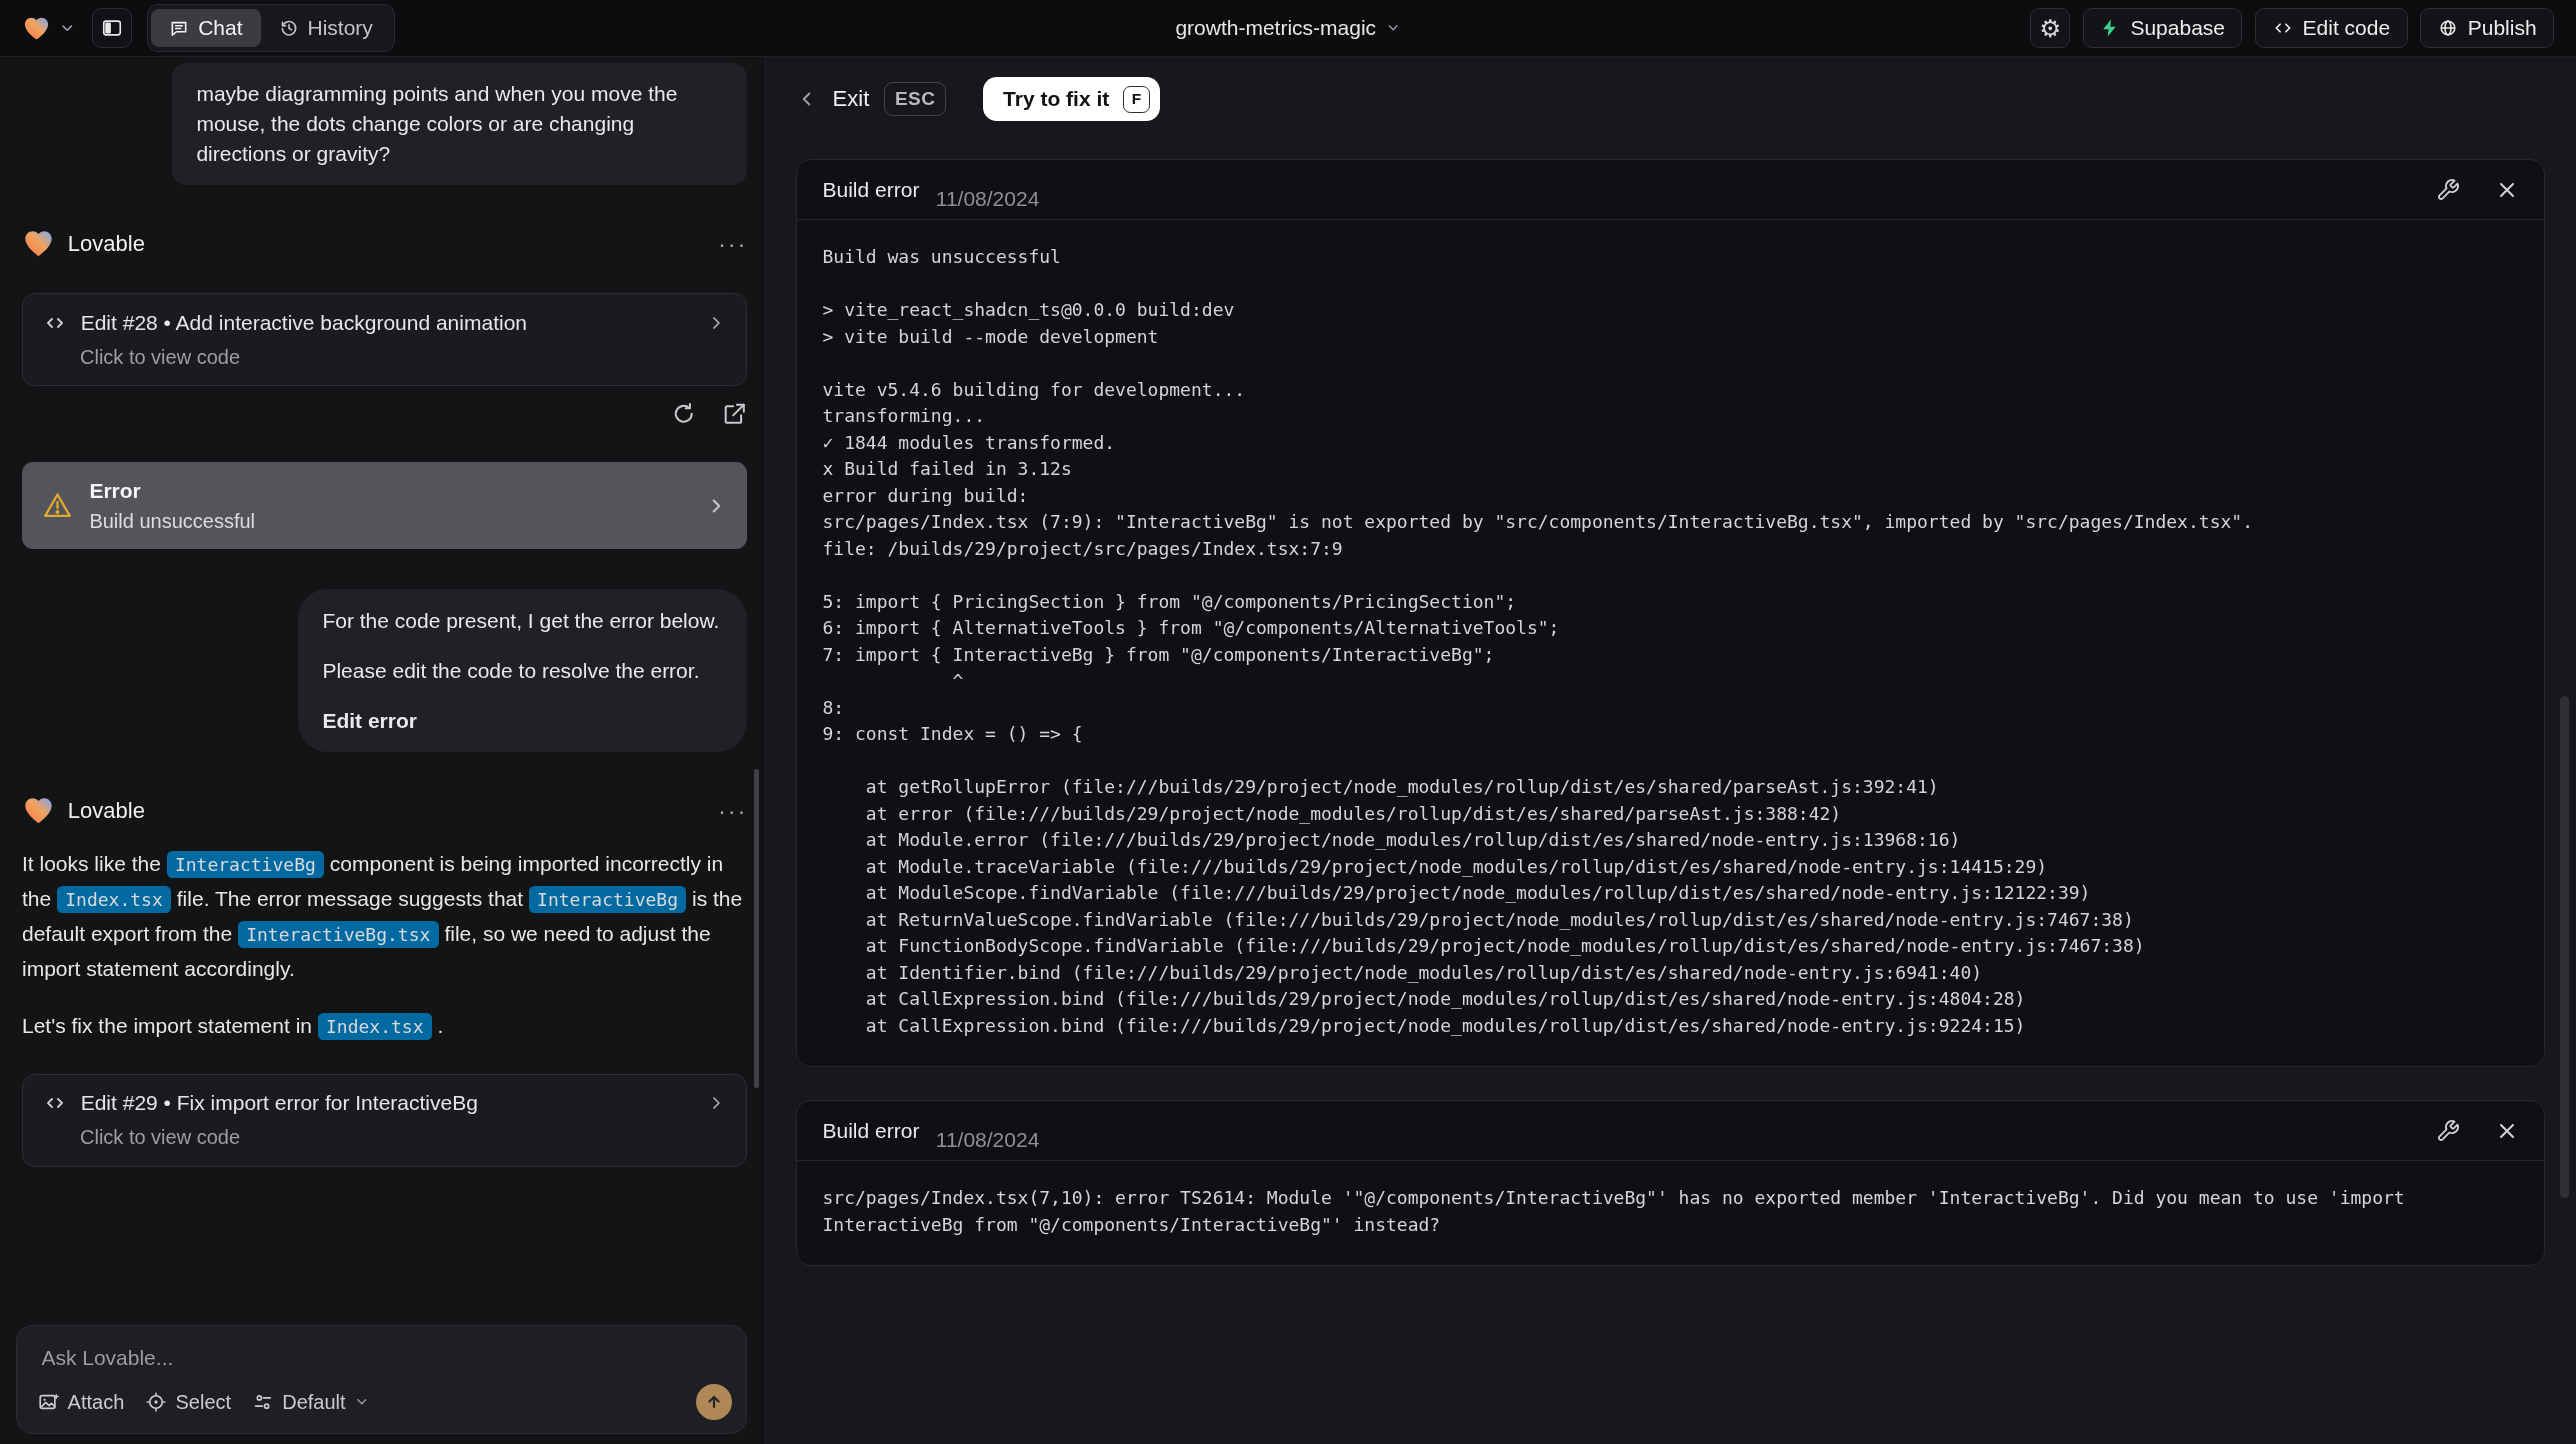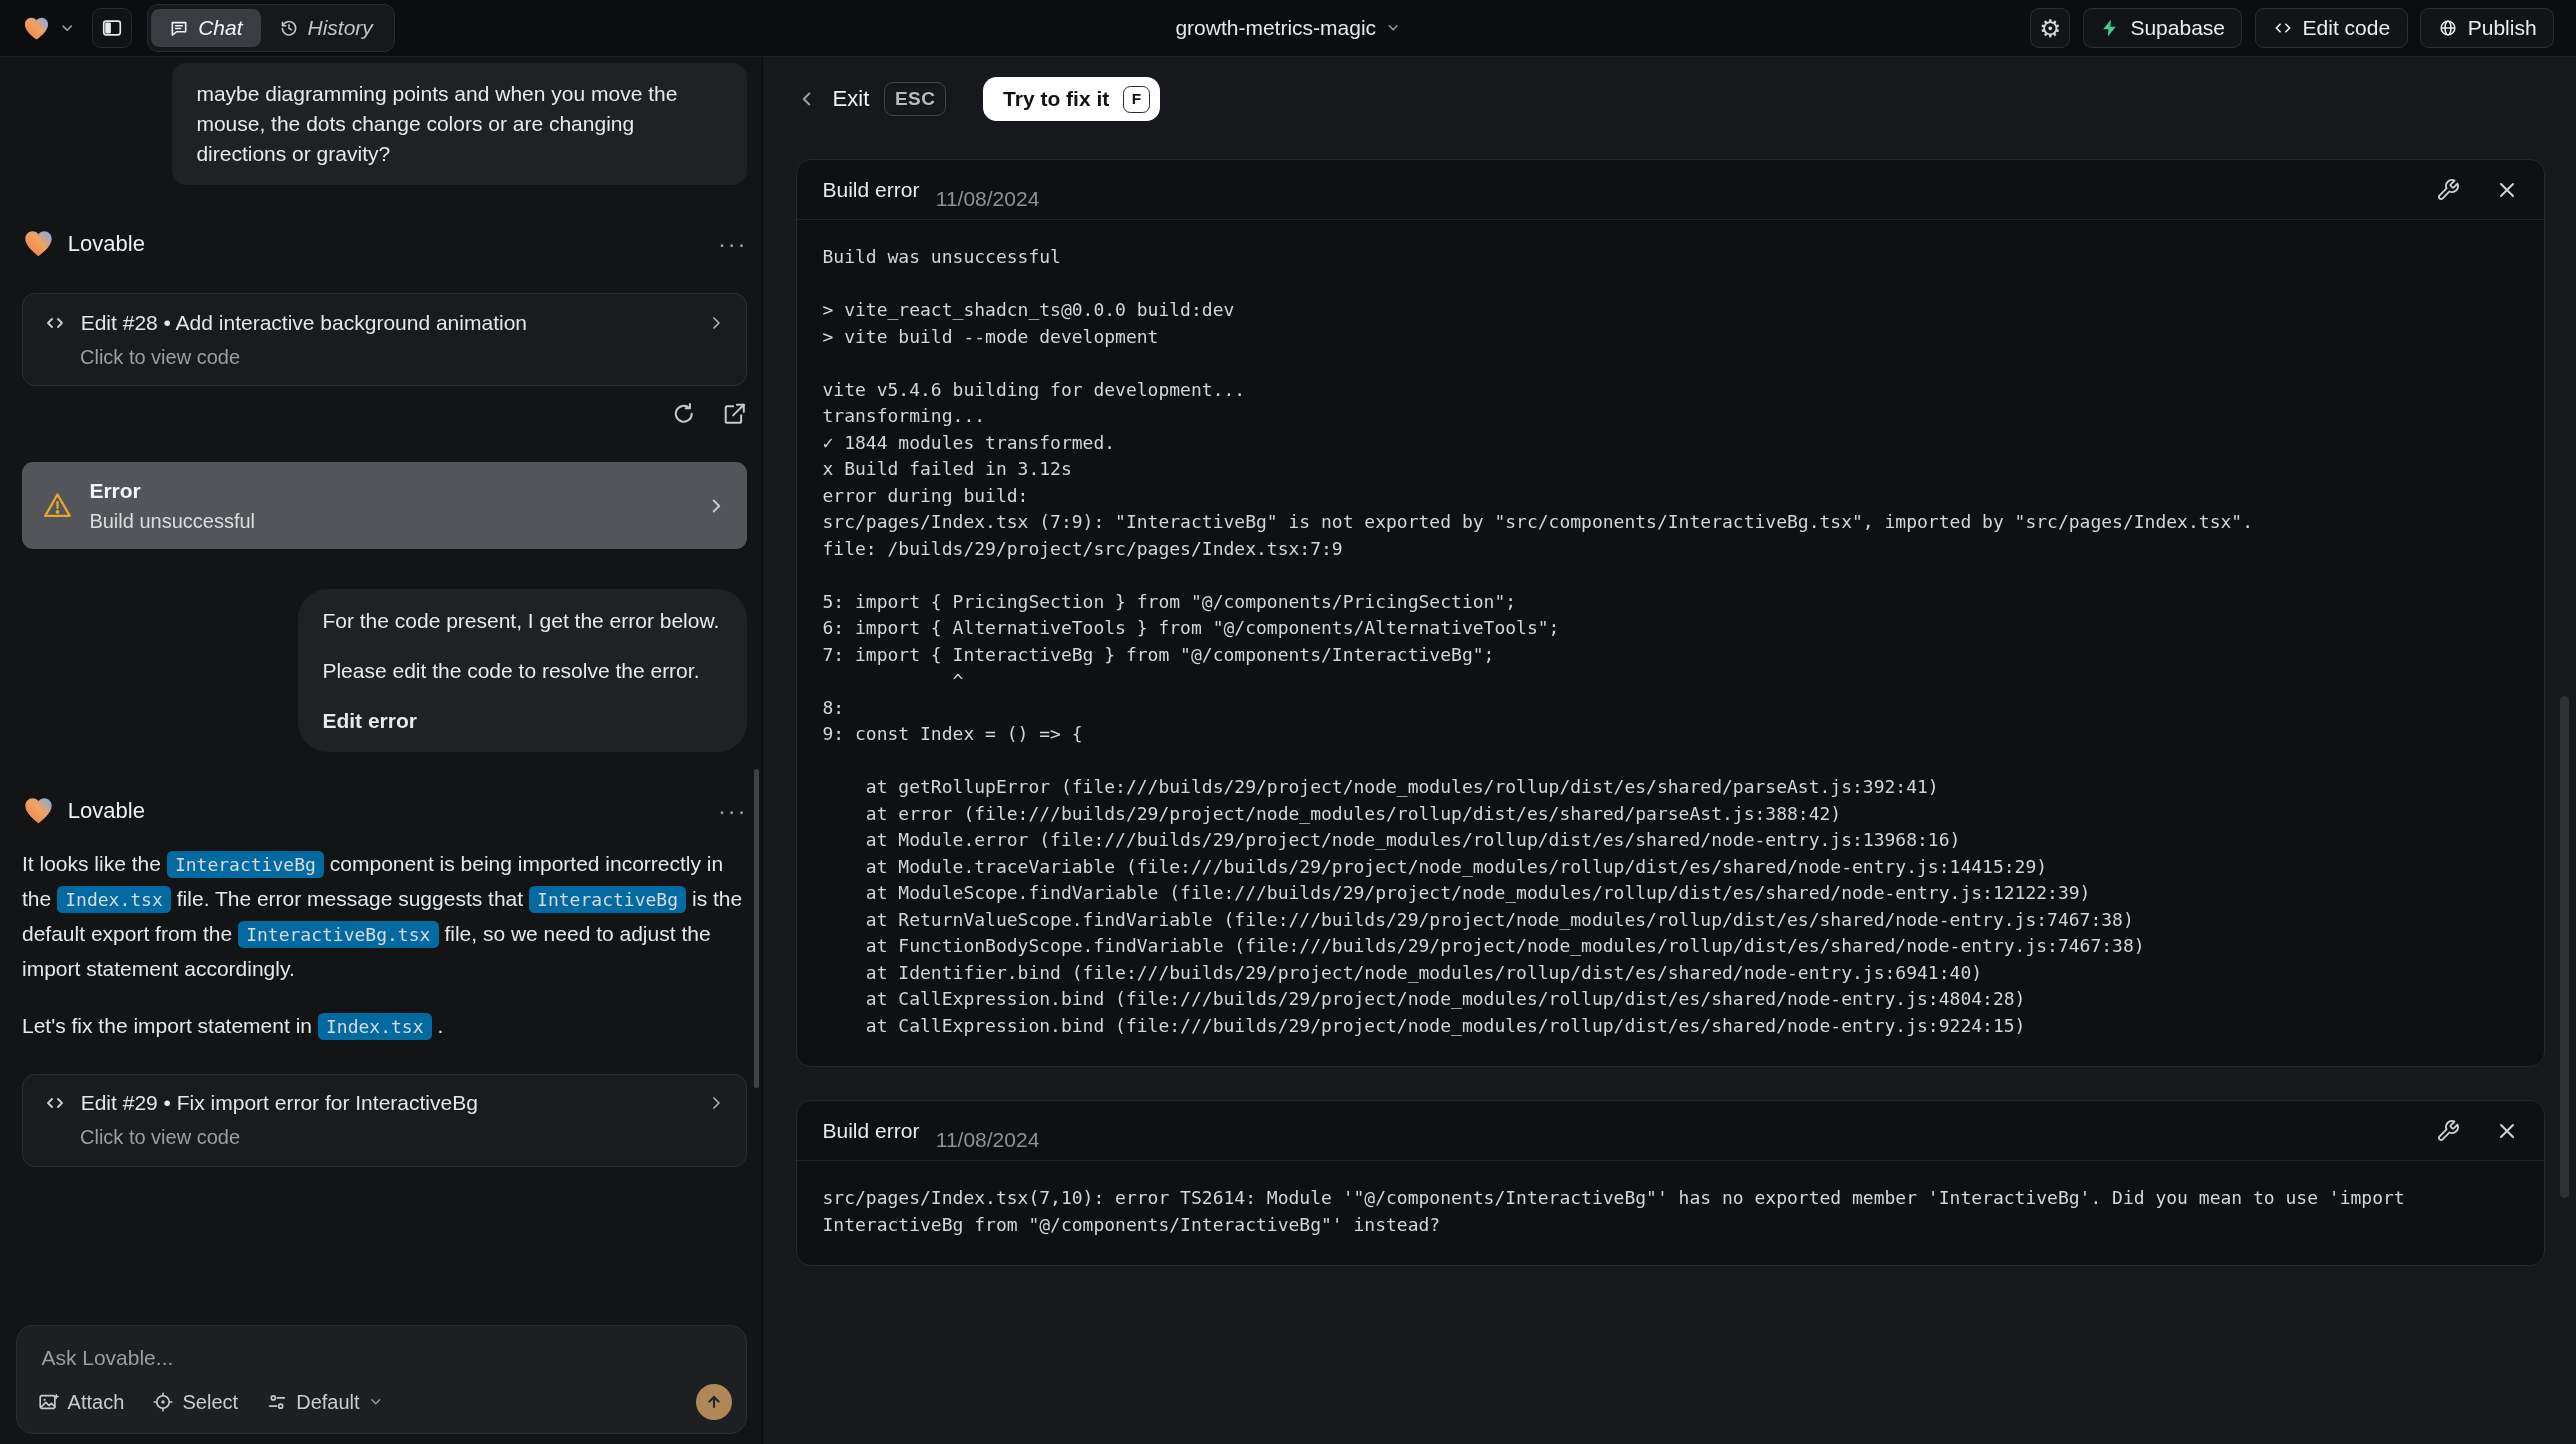--- a/index.html
+++ b/index.html
@@ -7,21 +7,21 @@
   body { font-family:"Liberation Sans", sans-serif; background:#0c0d0f; color:#ececee; }
   .app { width:2576px; height:1445px; display:flex; flex-direction:column; }
 
   
   .topbar { height:57px; flex:0 0 57px; display:flex; align-items:center; padding:0 22px; background:#0c0d0f; border-bottom:0.9px solid #1d1f22; position:relative; }
   .logo-group { display:flex; align-items:center; gap:8.2px; }
   .heart { width:29px; height:29px; display:inline-flex; }
   .chev-small { color:#9a9ca0; display:inline-flex; }
   .sq-btn { width:40px; height:40px; border:1.4px solid #2b2d31; border-radius:9px; background:#101215; display:flex; align-items:center; justify-content:center; color:#e4e5e7; margin-left:16.4px; }
   .tab-group { display:flex; align-items:center; background:#17181c; border:1.4px solid #292b2f; border-radius:11px; padding:3.6px; margin-left:14.6px; }
-  .tab { display:flex; align-items:center; gap:9px; padding:7.3px 18px; border-radius:8.2px; font-size:21px; color:#c2c4c7;font-style:italic; }
+  .tab { display:flex; align-items:center; gap:9px; padding:7.3px 18px; border-radius:8.2px; font-size:21px; color:#c2c4c7; }
   .tab.active { background:#3a3c41; color:#f2f3f4; }
   .project { position:absolute; left:50%; top:50%; transform:translate(-50%,-50%); display:flex; align-items:center; gap:9px; font-size:21px; color:#e6e7e9; }
   .topbar-right { margin-left:auto; display:flex; align-items:center; gap:12.8px; }
   .bar-btn { display:flex; align-items:center; gap:10px; height:40px; padding:0 16.4px; border:1.4px solid #2c2e32; border-radius:9px; background:#121417; font-size:21px; color:#eceded; }
   .gear-btn { width:40px; height:40px; padding:0; justify-content:center; font-size:24.6px; color:#d6d7d9; }
 
   
   .main { flex:1; display:flex; min-height:0; }
   .chat-panel { width:763px; flex:0 0 763px; background:#131416; border-right:0.9px solid #0a0b0c; position:relative; padding:0 14.6px 0 22px; overflow:hidden; }
   .work-panel { flex:1; background:#17181b; position:relative; padding:0 31px 0 33px; overflow:hidden; }
@@ -45,21 +45,21 @@
   .code-ic { color:#c9cbce; display:inline-flex; }
   .action-icons { display:flex; justify-content:flex-end; gap:25.5px; margin-top:14.6px; color:#c6c8cb; }
   .error-banner { margin-top:36px; background:#53555b; border-radius:11px; padding:16.4px 20px; display:flex; align-items:center; gap:16.4px; }
   .error-banner .txt .t1 { font-size:21px; font-weight:bold; color:#f4f5f6; }
   .error-banner .txt .t2 { font-size:20px; color:#dcdDDe; color:#dcddde; margin-top:7.3px; }
   .error-banner .chev { margin-left:auto; color:#c9cacd; }
   .warn-ic { color:#e3a82e; display:inline-flex; }
 
   .composer { position:absolute; left:16.4px; right:14.6px; bottom:11px; height:109px; background:#1d1f22; border:1.4px solid #2b2d31; border-radius:16.4px; padding:20px 24px 14.6px; }
   .composer .placeholder { font-size:21px; color:#9a9ca0; }
-  .composer-row { position:absolute; left:20px; right:14.6px; bottom:12.8px; display:flex; align-items:center; gap:28px; color:#c9cbce; font-size:20px; }
+  .composer-row { position:absolute; left:20px; right:14.6px; bottom:12.8px; display:flex; align-items:center; gap:21px; color:#c9cbce; font-size:20px; }
   .composer-item { display:flex; align-items:center; gap:8.2px; }
   .send-btn { margin-left:auto; width:36px; height:36px; border-radius:50%; background:#b08756; display:flex; align-items:center; justify-content:center; color:#23262a; }
   .chat-scroll-thumb { position:absolute; right:2.7px; top:712px; width:5.5px; height:319px; background:#3f4145; border-radius:2.7px; }
 
   
   .exit-row { margin-top:20px; height:44px; display:flex; align-items:center; gap:14.6px; }
   .exit-label { font-size:22px; font-weight:500; color:#f0f1f2; }
   .esc-badge { border:1.4px solid #43454a; border-radius:9px; padding:4.6px 10px; font-size:19px; font-weight:bold; letter-spacing:0.5px; color:#b7b9bc; }
   .fix-pill { margin-left:22px; display:flex; align-items:center; gap:13.7px; background:#ffffff; color:#111214; border-radius:13.7px; height:44px; padding:0 10px 0 20px; font-size:21px; font-weight:600; }
   .key-badge { width:27px; height:27px; border:1.4px solid #2a2b2e; border-radius:7.3px; display:flex; align-items:center; justify-content:center; font-size:15.5px; font-weight:bold; }

